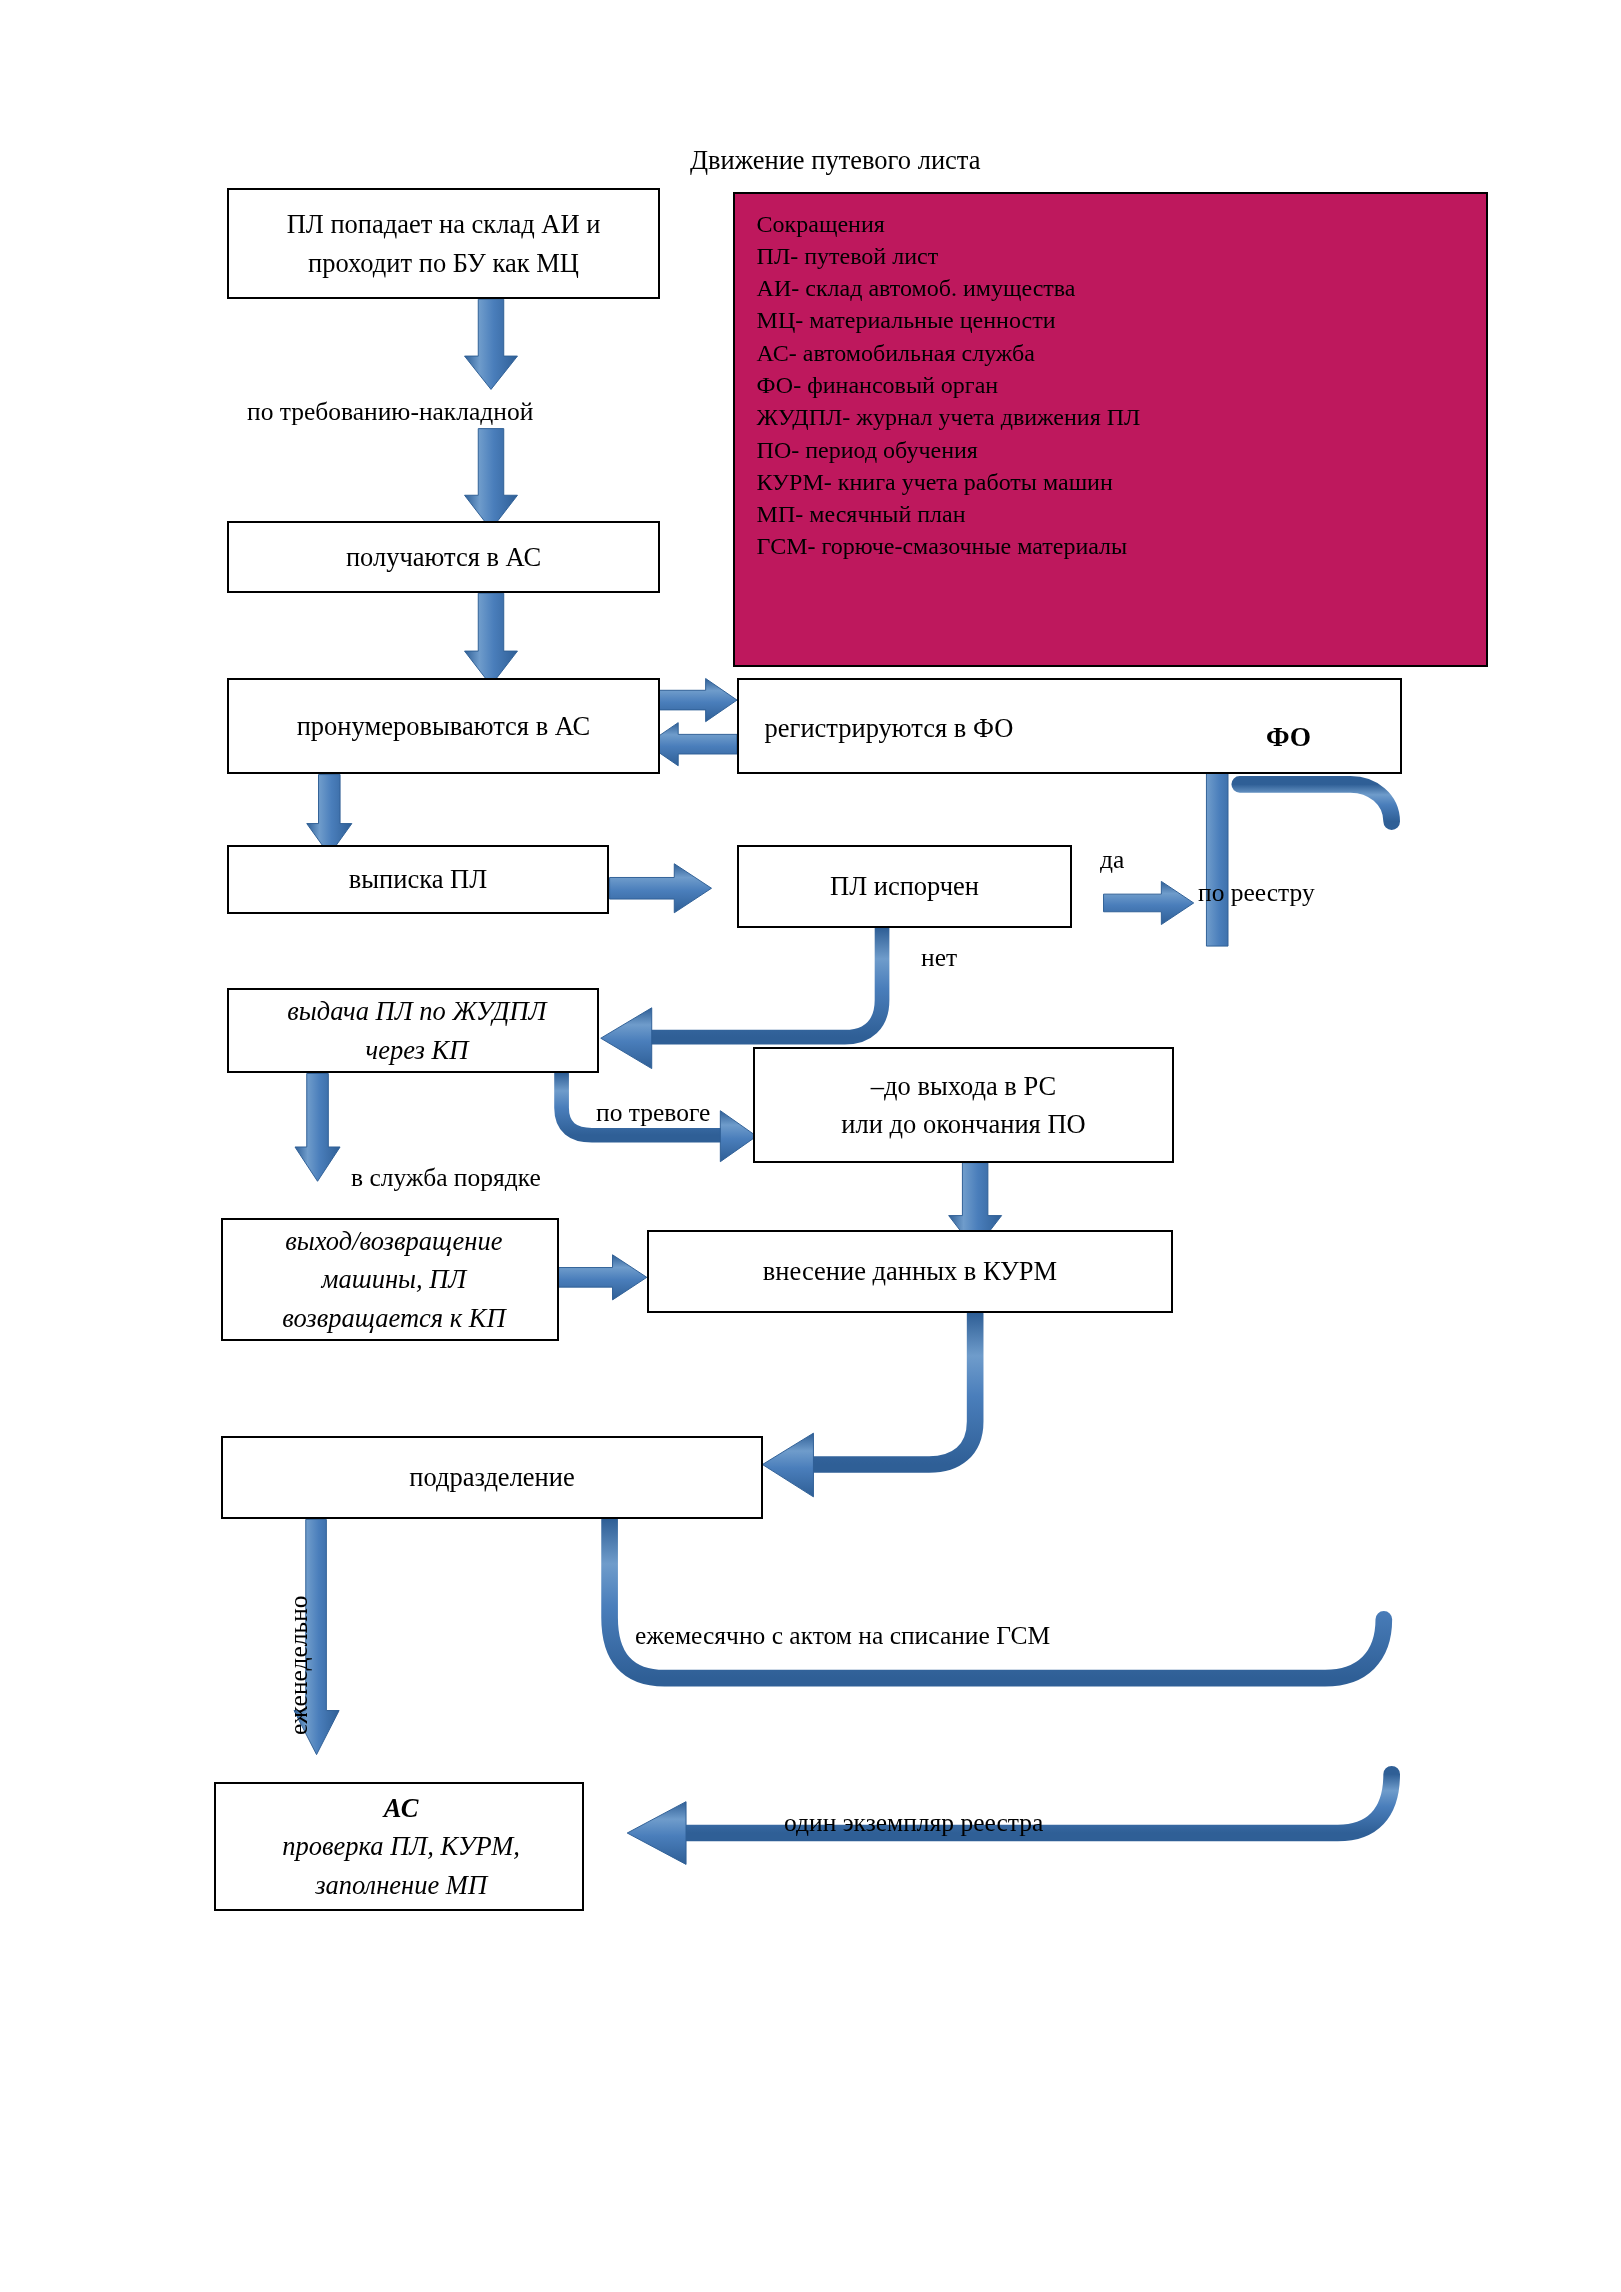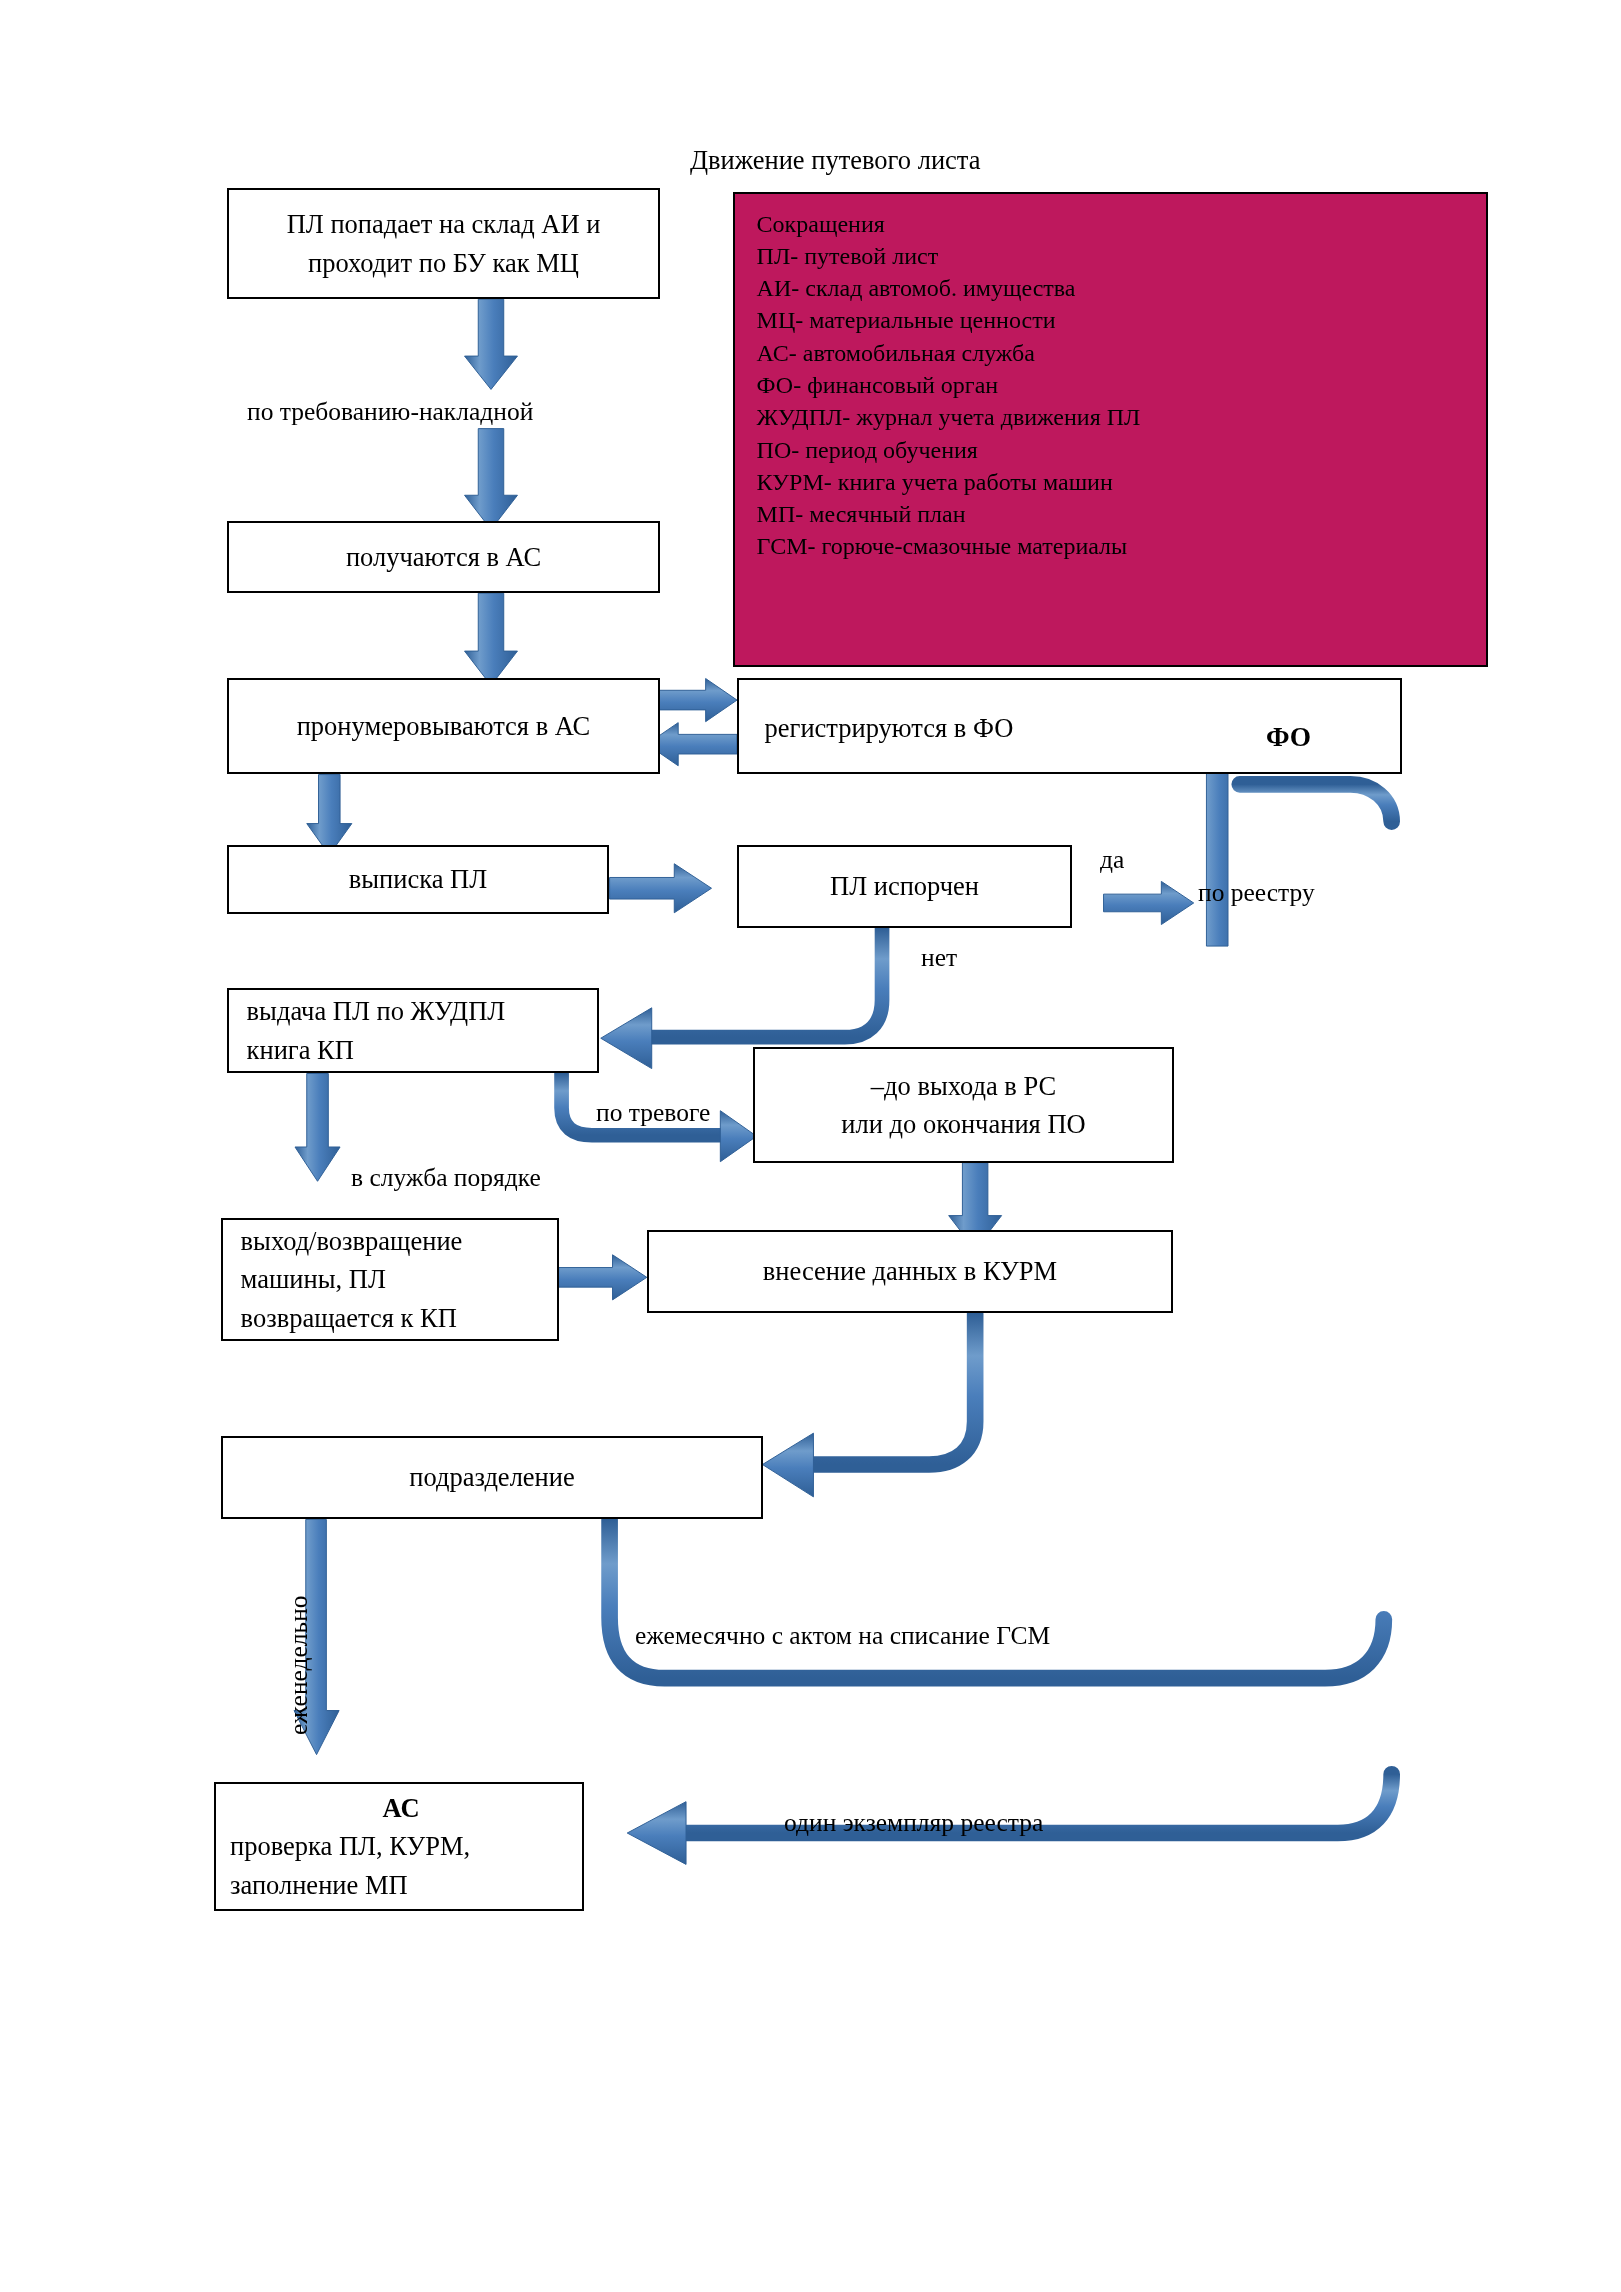--- a/index.html
+++ b/index.html
@@ -22,21 +22,21 @@
     flex-direction:column;
     align-items:center;
     justify-content:center;
     font-size:26.5px;
     line-height:1.45;
     color:#000000;
     text-align:center;
     padding:3.9px 9.8px;
   }
   .box .ln{display:block;white-space:nowrap;}
-  .box.left{align-items:flex-start;text-align:left;}
+  .box.left{align-items:center;text-align:left;font-style:italic;}
 
   
   .lbl{
     position:absolute;
     font-size:25.5px;
     color:#000;
     white-space:nowrap;
     line-height:1.3;
   }
   .lbl.vert{
@@ -216,21 +216,21 @@
   <div class="box" style="left:227px;top:845px;width:382px;height:69px;">
     <span class="ln">выписка ПЛ</span>
   </div>
 
   <div class="box" style="left:737px;top:845px;width:335px;height:83px;">
     <span class="ln">ПЛ испорчен</span>
   </div>
 
   <div class="box left" style="left:227px;top:988px;width:372px;height:85px;justify-content:center;padding-left:17.6px;">
     <span class="ln">выдача ПЛ по ЖУДПЛ</span>
-    <span class="ln">книга КП</span>
+    <span class="ln">через КП</span>
   </div>
 
   <div class="box" style="left:753px;top:1047px;width:421px;height:116px;">
     <span class="ln">–до выхода в РС</span>
     <span class="ln">или до окончания ПО</span>
   </div>
 
   <div class="box left" style="left:221px;top:1218px;width:338px;height:123px;justify-content:center;padding-left:17.6px;">
     <span class="ln">выход/возвращение</span>
     <span class="ln">машины, ПЛ</span>

